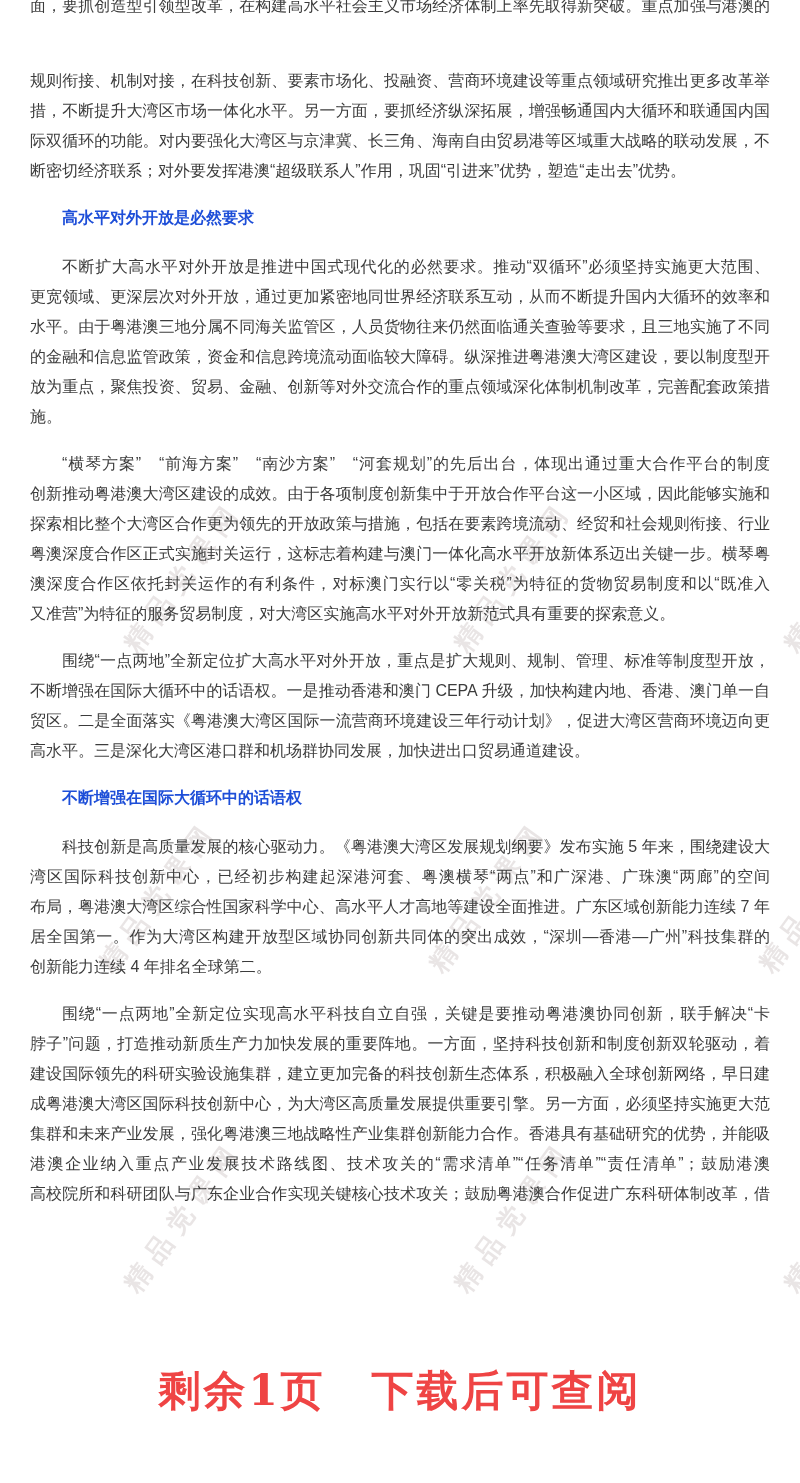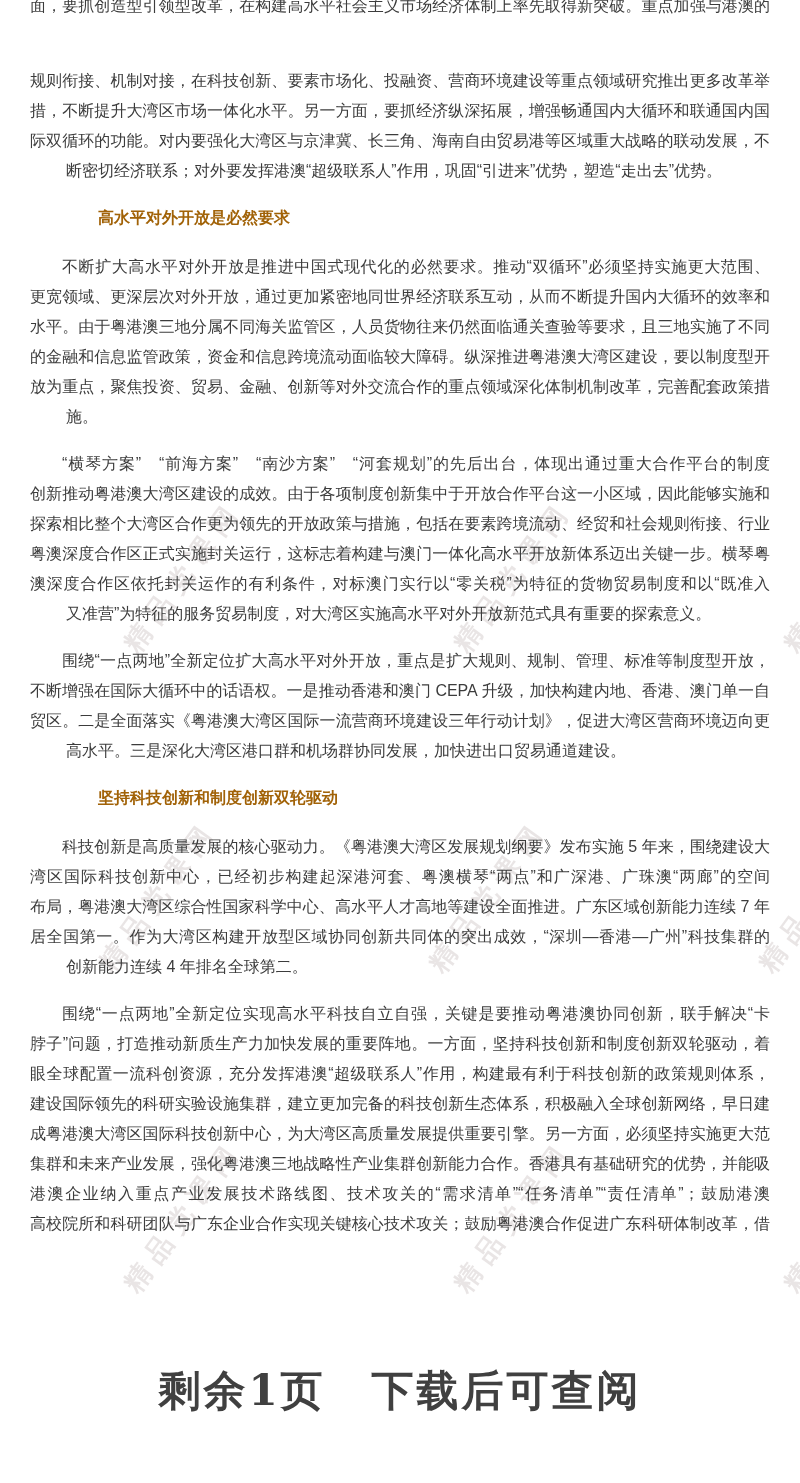--- a/index.html
+++ b/index.html
@@ -43,26 +43,26 @@
   }
   .line {
     line-height: 30px;
     height: 30px;
     overflow: hidden;
     text-align: justify;
     text-align-last: justify;
     word-break: break-all;
   }
   .line.indent { text-indent: 32px; }
-  .line.para-end { text-align-last: left; margin-left: 36px; }
+  .line.para-end { text-align-last: left; }
   .block { margin: 0 0 17px 0; }
   .block.cut { margin: -9px 0 45px 0; }
   .block.heading {
     font-weight: bold;
-    color: #a16207;
+    color: #1d4ed8;
     margin: 2px 0 19px 0;
   }
   .block.heading .line { text-align-last: left; }
   
   .footer-banner {
     position: absolute;
     top: 1376px;
     left: 0;
     width: 100%;
     display: flex;
@@ -120,38 +120,37 @@
         <div class="line">澳深度合作区依托封关运作的有利条件，对标澳门实行以“零关税”为特征的货物贸易制度和以“既准入</div>
         <div class="line para-end">又准营”为特征的服务贸易制度，对大湾区实施高水平对外开放新范式具有重要的探索意义。</div>
       </div>
       <div class="block para">
         <div class="line indent">围绕“一点两地”全新定位扩大高水平对外开放，重点是扩大规则、规制、管理、标准等制度型开放，</div>
         <div class="line">不断增强在国际大循环中的话语权。一是推动香港和澳门 CEPA 升级，加快构建内地、香港、澳门单一自</div>
         <div class="line">贸区。二是全面落实《粤港澳大湾区国际一流营商环境建设三年行动计划》，促进大湾区营商环境迈向更</div>
         <div class="line para-end">高水平。三是深化大湾区港口群和机场群协同发展，加快进出口贸易通道建设。</div>
       </div>
       <div class="block heading">
-        <div class="line indent para-end">坚持科技创新和制度创新双轮驱动</div>
+        <div class="line indent para-end">不断增强在国际大循环中的话语权</div>
       </div>
       <div class="block para">
         <div class="line indent">科技创新是高质量发展的核心驱动力。《粤港澳大湾区发展规划纲要》发布实施 5 年来，围绕建设大</div>
         <div class="line">湾区国际科技创新中心，已经初步构建起深港河套、粤澳横琴“两点”和广深港、广珠澳“两廊”的空间</div>
         <div class="line">布局，粤港澳大湾区综合性国家科学中心、高水平人才高地等建设全面推进。广东区域创新能力连续 7 年</div>
         <div class="line">居全国第一。作为大湾区构建开放型区域协同创新共同体的突出成效，“深圳—香港—广州”科技集群的</div>
         <div class="line para-end">创新能力连续 4 年排名全球第二。</div>
       </div>
       <div class="block para">
         <div class="line indent">围绕“一点两地”全新定位实现高水平科技自立自强，关键是要推动粤港澳协同创新，联手解决“卡</div>
         <div class="line">脖子”问题，打造推动新质生产力加快发展的重要阵地。一方面，坚持科技创新和制度创新双轮驱动，着</div>
-        <div class="line">眼全球配置一流科创资源，充分发挥港澳“超级联系人”作用，构建最有利于科技创新的政策规则体系，</div>
         <div class="line">建设国际领先的科研实验设施集群，建立更加完备的科技创新生态体系，积极融入全球创新网络，早日建</div>
         <div class="line">成粤港澳大湾区国际科技创新中心，为大湾区高质量发展提供重要引擎。另一方面，必须坚持实施更大范围</div>
         <div class="line">集群和未来产业发展，强化粤港澳三地战略性产业集群创新能力合作。香港具有基础研究的优势，并能吸</div>
         <div class="line">港澳企业纳入重点产业发展技术路线图、技术攻关的“需求清单”“任务清单”“责任清单”；鼓励港澳</div>
         <div class="line">高校院所和科研团队与广东企业合作实现关键核心技术攻关；鼓励粤港澳合作促进广东科研体制改革，借</div>
       </div>
     </article>
 
-  <div class="footer-banner" style="color: #404040;">
+  <div class="footer-banner" style="color: #ef4444;">
     <span>剩余1页</span>
     <span>下载后可查阅</span>
   </div>
 </main>
 
 </body></html>

